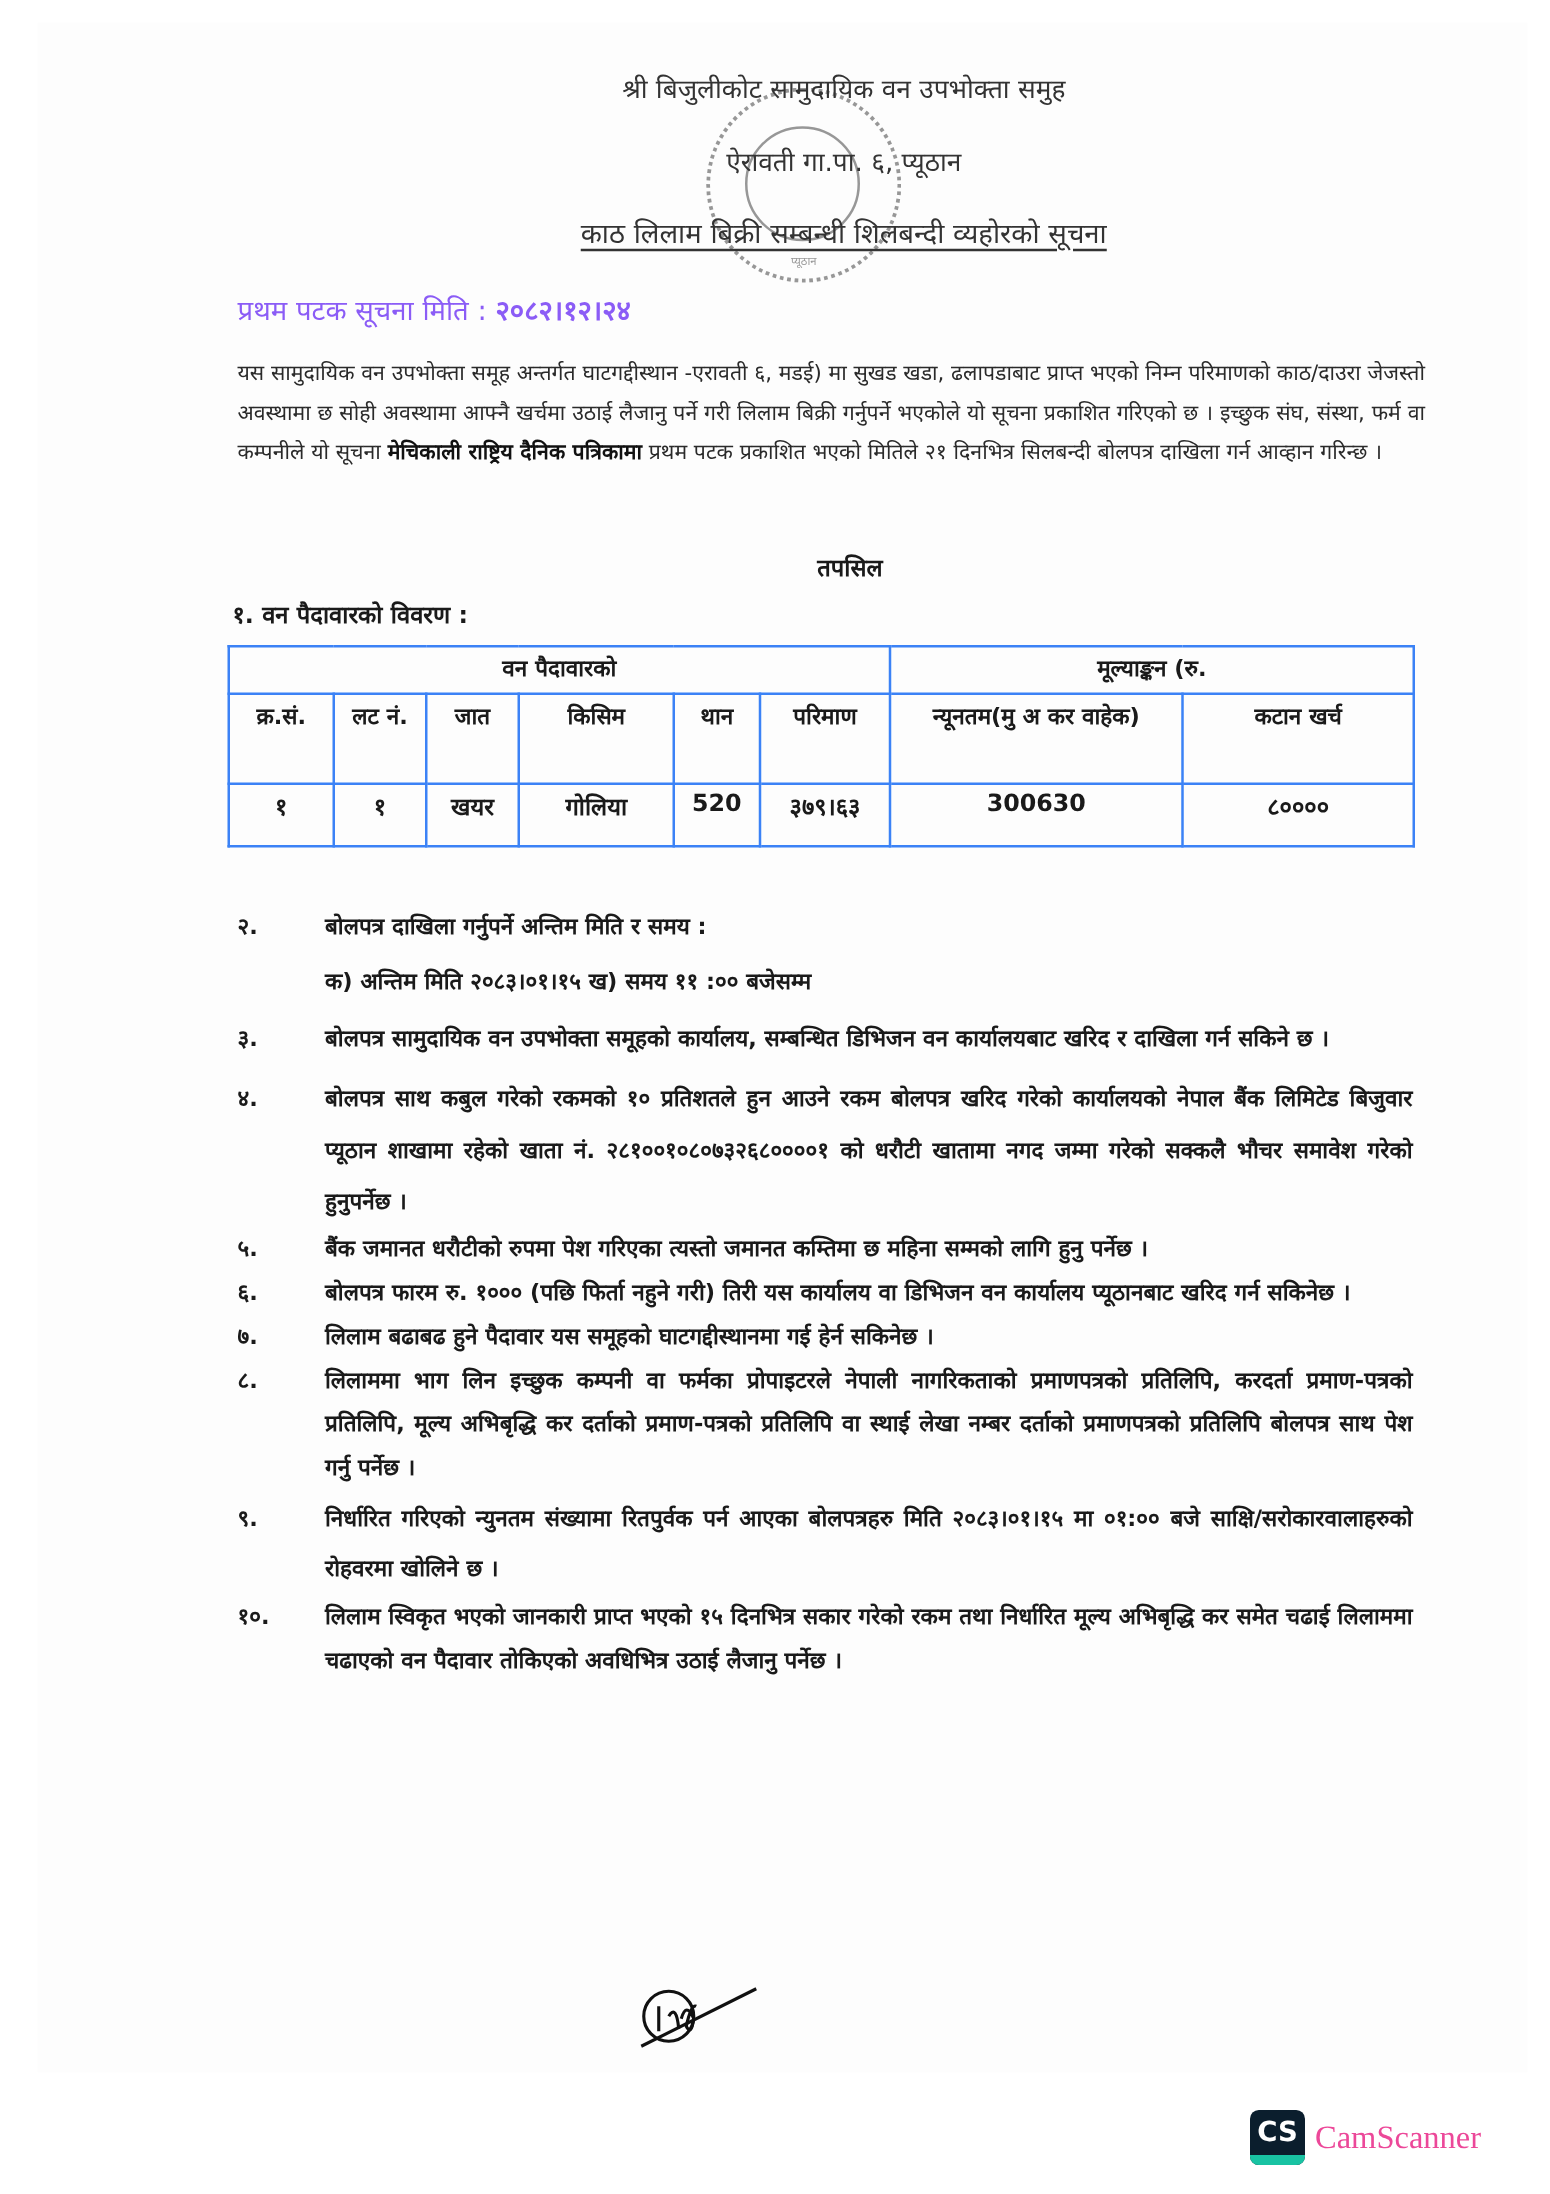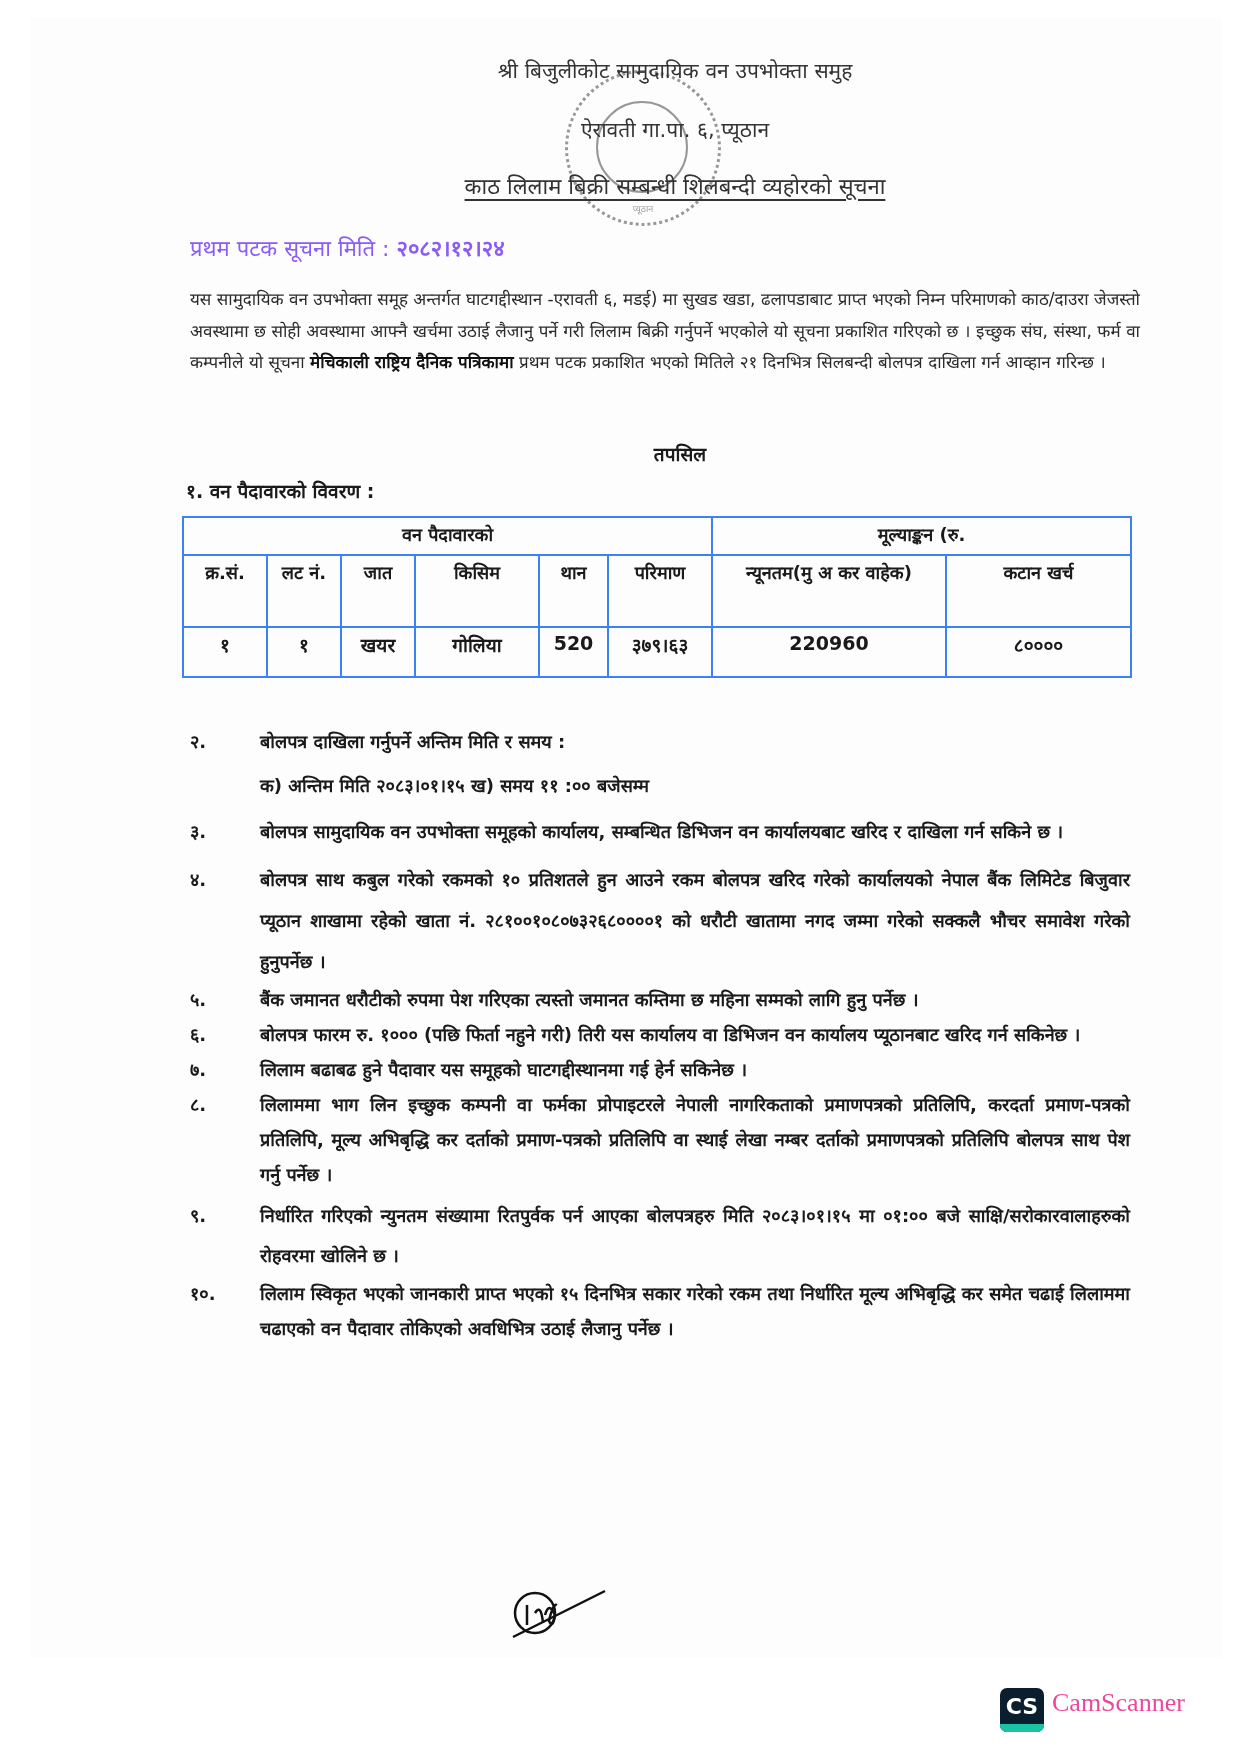--- a/index.html
+++ b/index.html
@@ -23,21 +23,21 @@
   table.prod { position: absolute; left: 182px; top: 516px; width: 950px; border-collapse: collapse; font-size: 18px; }
   table.prod td, table.prod th { border: 2px solid #3b82f6; text-align: center; font-weight: bold; padding: 4px 6px; vertical-align: top; }
   table.prod th { height: 28px; }
   .row-head td { height: 62px; }
   .row-data td { height: 40px; vertical-align: middle; font-size: 19px; }
   .items { position: absolute; left: 190px; top: 720px; width: 940px; }
   .item { position: relative; padding-left: 70px; font-size: 18px; line-height: 35px; font-weight: bold; text-align: justify; color: #1a1a1a; }
   .item .num { position: absolute; left: 0; top: 0; }
   .item.sp { line-height: 44px; }
   .signature { position: absolute; left: 505px; top: 1575px; width: 110px; height: 70px; }
-  .cs-badge { position: absolute; left: 1000px; top: 1688px; display: flex; }
+  .cs-badge { position: absolute; left: 1000px; top: 1688px; display: flex; align-items: center; }
   .cs-logo { width: 44px; height: 44px; border-radius: 7px; background: #0b1e2d; position: relative; overflow: hidden;
              color: #fff; font-family: "DejaVu Sans", sans-serif; font-weight: bold; font-size: 22px; text-align: center; line-height: 38px; }
   .cs-logo .bar { position: absolute; left: 0; bottom: 0; width: 100%; height: 8px; background: #19c3a3; }
   .cs-name { margin-left: 8px; font-family: "Liberation Serif", serif; font-size: 26px; color: #ec4899; }
 </style>
 </head>
 <body>
 
 <div class="page"></div>
 
@@ -80,21 +80,21 @@
     <td style="width:220px">न्यूनतम(मु अ कर वाहेक)</td>
     <td>कटान खर्च</td>
   </tr>
   <tr class="row-data">
     <td>१</td>
     <td>१</td>
     <td>खयर</td>
     <td>गोलिया</td>
     <td>520</td>
     <td>३७९।६३</td>
-    <td>220960</td>
+    <td>300630</td>
     <td>८००००</td>
   </tr>
 </tbody>
   </table>
 
 <div class="items">
   <div class="item sp" style="margin-bottom:6px;">
     <span class="num">२.</span>
     <div>बोलपत्र दाखिला गर्नुपर्ने अन्तिम मिति र समय :</div>
     <div>क) अन्तिम मिति २०८३।०१।१५ ख) समय ११ :०० बजेसम्म</div>

